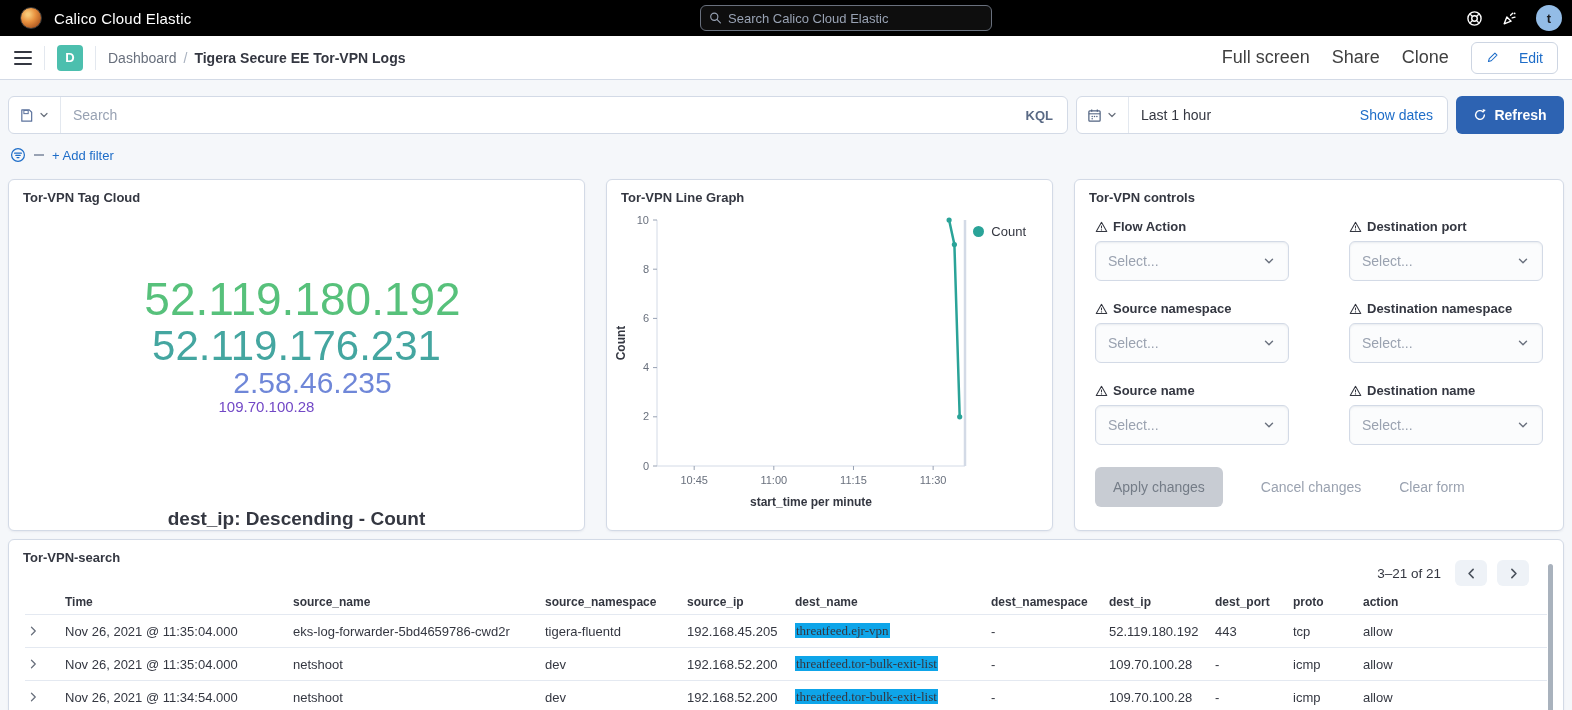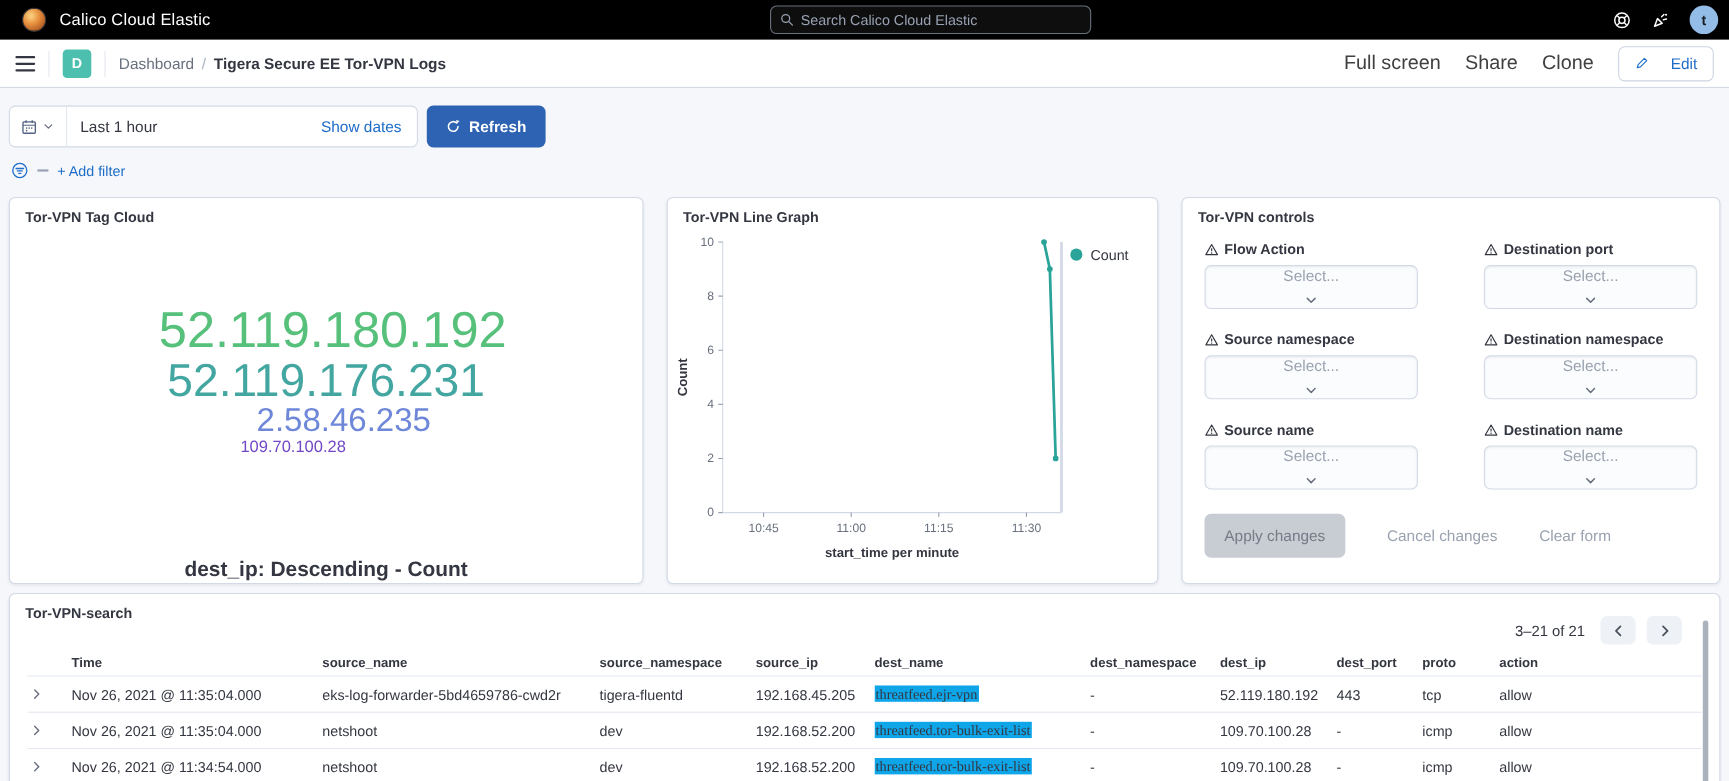--- a/index.html
+++ b/index.html
@@ -73,21 +73,21 @@
   .legend { position:absolute; top:44px; right:26px; display:flex; align-items:center; gap:7px; }
   .legend-dot { width:11px; height:11px; border-radius:50%; background:#2aa398; }
   .legend-label { font-size:13px; color:#343741; }
   text.tick { font-size:11px; fill:#69707d; font-family:"Liberation Sans","DejaVu Sans",sans-serif; }
   text.axis-label { font-size:12px; font-weight:700; fill:#343741; font-family:"Liberation Sans","DejaVu Sans",sans-serif; }
 
   
   .ctl-grid { display:grid; grid-template-columns:1fr 1fr; column-gap:60px; row-gap:20px; padding:14px 20px 0 20px; }
   .ctl-label { display:flex; align-items:center; gap:5px; font-size:13px; font-weight:700; color:#343741; margin-bottom:7px; }
   .ctl-select { height:40px; background:#fbfcfd; border:1px solid #d3dae6; border-radius:6px; display:flex; align-items:center;
-    padding:0 12px; cursor:pointer; box-shadow:inset 0 1px 2px rgba(152,162,179,.18);flex-direction:column; }
+    padding:0 12px; cursor:pointer; box-shadow:inset 0 1px 2px rgba(152,162,179,.18); }
   .ctl-select .ph { color:#9aa2b0; font-size:14px; flex:1; }
   .ctl-buttons { display:flex; align-items:center; gap:38px; padding:22px 20px 0 20px; }
   .apply-btn { height:40px; background:#c8ccd3; color:#747c87; border:0; border-radius:6px; font-size:14px; font-weight:500;
     padding:0 18px; font-family:inherit; }
   .text-btn { background:none; border:0; color:#9aa2b0; font-size:14px; cursor:pointer; font-family:inherit; }
 
   
   .table-panel { margin:8px 8px 0 8px; height:174px; overflow:hidden; border-bottom-left-radius:0; border-bottom-right-radius:0; }
   .tp-head { position:relative; height:50px; }
   .pagination { position:absolute; right:34px; top:20px; display:flex; align-items:center; gap:10px; }
@@ -154,20 +154,33 @@
     <button class="edit-btn">
       <svg width="13" height="13" viewBox="0 0 16 16">
         <path d="M3 13l1-3.5L11 2.5 13.5 5 6.5 12 3 13z" fill="none" stroke="#1e6dc8" stroke-width="1.3" stroke-linejoin="round"></path>
       </svg>
       <span>Edit</span>
     </button>
   </div>
 </div>
 
 <div class="querybar">
+  <div class="search-box">
+    <div class="sb-addon">
+      <svg width="15" height="15" viewBox="0 0 16 16">
+        <path d="M3 2h8l2.5 2.5V14H3V2z" fill="none" stroke="#5e749e" stroke-width="1.3" stroke-linejoin="round"></path>
+        <rect x="5.2" y="2.6" width="4.6" height="3.4" fill="none" stroke="#5e749e" stroke-width="1.1"></rect>
+      </svg>
+      <svg width="12" height="12" viewBox="0 0 16 16">
+        <polyline points="4,6 8,10 12,6" fill="none" stroke="#69707d" stroke-width="1.6" stroke-linecap="round" stroke-linejoin="round"></polyline>
+      </svg>
+    </div>
+    <input placeholder="Search" style="">
+    <span class="kql">KQL</span>
+  </div>
   <div class="date-box">
     <div class="db-addon">
       <svg width="15" height="15" viewBox="0 0 16 16">
         <rect x="2" y="3" width="12" height="11" rx="1" fill="none" stroke="#516381" stroke-width="1.3"></rect>
         <line x1="5" y1="1.5" x2="5" y2="4" stroke="#516381" stroke-width="1.3"></line>
         <line x1="11" y1="1.5" x2="11" y2="4" stroke="#516381" stroke-width="1.3"></line>
         <line x1="2" y1="6.2" x2="14" y2="6.2" stroke="#516381" stroke-width="1.1"></line>
         <circle cx="5.5" cy="9" r="0.8" fill="#516381"></circle>
           <circle cx="8" cy="9" r="0.8" fill="#516381"></circle>
         <circle cx="10.5" cy="9" r="0.8" fill="#516381"></circle>

